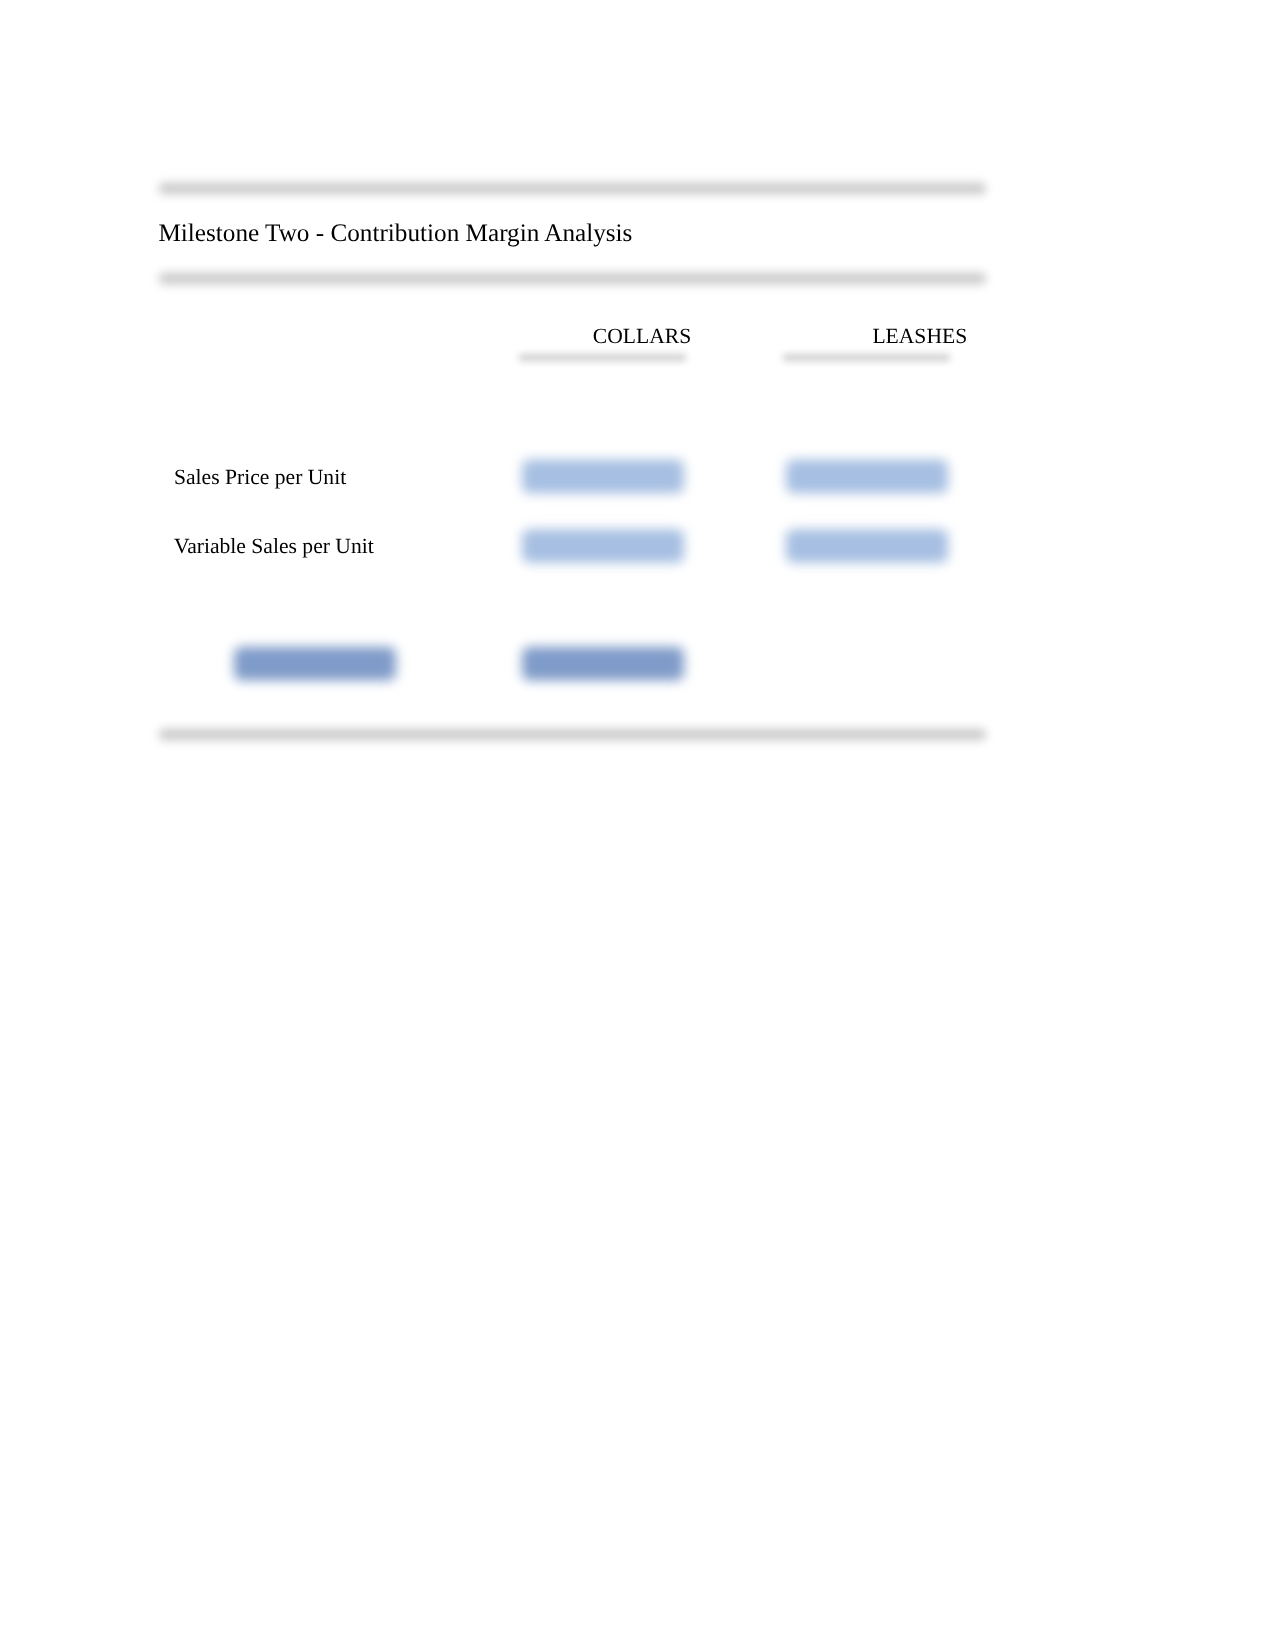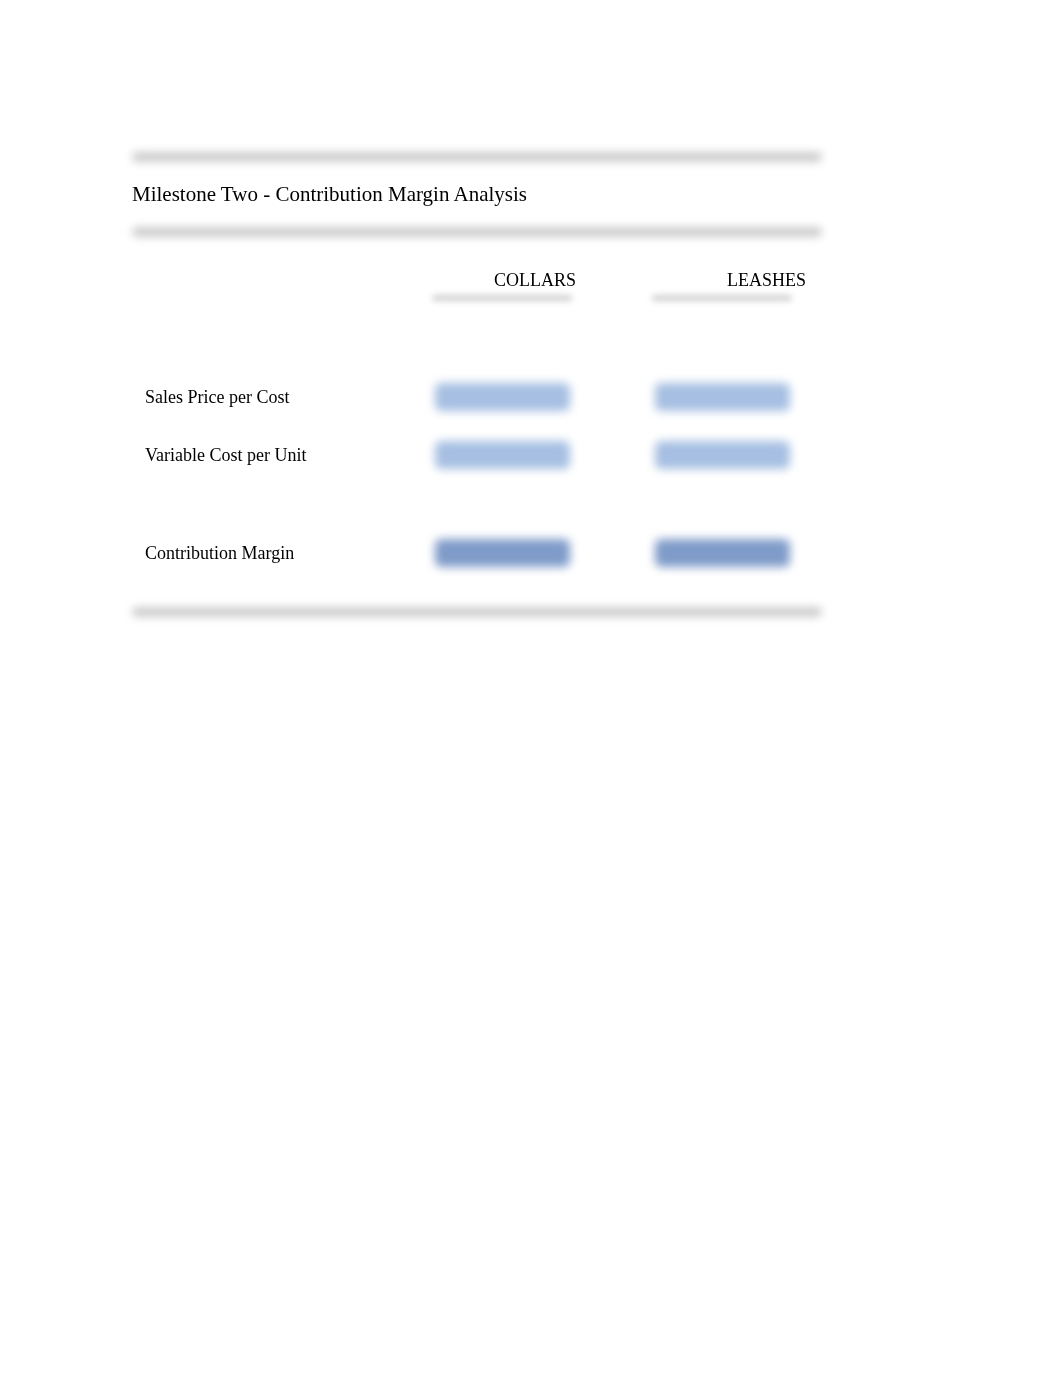--- a/index.html
+++ b/index.html
@@ -109,39 +109,38 @@
         <div class="header-underline"></div>
       </div>
       <div class="col-header">
         <span>LEASHES</span>
         <div class="header-underline"></div>
       </div>
     </div>
 
     <div class="pad-top"></div>
 
-    <div class="row-label">Sales Price per Cost</div>
+    <div class="row-label">Sales Price per Unit</div>
     <div>
         <div class="blurred-cell"></div>
       </div>
     <div>
         <div class="blurred-cell"></div>
       </div>
 
-    <div class="row-label">Variable Cost per Unit</div>
+    <div class="row-label">Variable Sales per Unit</div>
     <div>
         <div class="blurred-cell"></div>
       </div>
     <div>
         <div class="blurred-cell"></div>
       </div>
 
     <div class="spacer-row"></div>
 
-    <div class="row-label">Contribution Margin</div>
     <div>
         <div class="blurred-cell dark"></div>
       </div>
     <div>
         <div class="blurred-cell dark"></div>
       </div>
 
   </div>
 
   <div class="blur-bar lower"></div>

